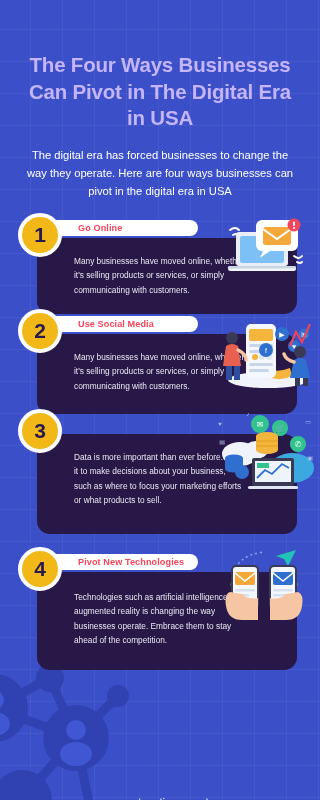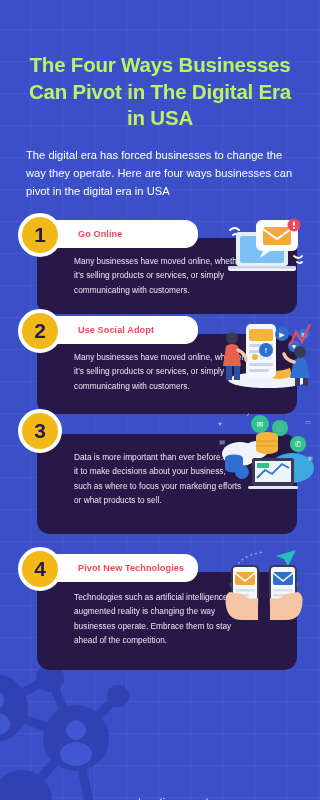--- a/index.html
+++ b/index.html
@@ -25,34 +25,34 @@
   .net-watermark {
     position: absolute; left: -28px; bottom: -10px;
     width: 210px; height: 150px;
     z-index: 1; opacity: .85;
   }
 
   .page { position: relative; z-index: 3; width: 320px; height: 800px; }
 
   
   .title {
-    color: #bef264;
+    color: #c4b5fd;
     font-size: 20.5px;
     font-weight: bold;
     line-height: 1.30;
     text-align: center;
     letter-spacing: -0.2px;
     padding: 0 22px;
     margin-top: 52px;
   }
   .subtitle {
     color: #ffffff;
     font-size: 11.2px;
     line-height: 1.62;
-    text-align: left;
+    text-align: center;
     padding: 0 26px;
     margin-top: 14px;
   }
 
   
   .cards { position: relative; margin-top: 20px; }
   .card { position: relative; height: 100px; }
   .card.c1 { height: 96px; }
   .card.c2 { height: 100px; }
   .card.c3 { height: 120px; }
@@ -60,21 +60,21 @@
 
   .card-body {
     position: absolute;
     left: 37px; right: 23px; top: 18px; bottom: 2px;
     background: #271847;
     border-radius: 13px;
     z-index: 1;
   }
   .card-head {
     position: absolute;
-    left: 30px; top: 0; width: 168px; height: 28px;
+    left: 30px; top: 0; width: 168px; height: 16px;
     background: #ffffff;
     border-radius: 13px;
     z-index: 3;
     display: flex; align-items: center;
   }
   .card-title {
     color: #f4455a;
     font-size: 9.1px;
     font-weight: bold;
     margin-left: 48px;
@@ -190,21 +190,21 @@
           <circle cx="76" cy="9" r="6.5" fill="#f4455a"></circle>
           <rect x="75" y="5.5" width="2" height="4.5" rx="1" fill="#ffffff"></rect>
           <circle cx="76" cy="12" r="1.1" fill="#ffffff"></circle>
         </g>
       </svg>
     </div>
 
     <div class="card c2">
       <div class="card-body"></div>
       <div class="card-head">
-        <span class="card-title">Use Social Adopt</span>
+        <span class="card-title">Use Social Media</span>
       </div>
       <div class="badge">2</div>
       <div class="card-text">Many businesses have moved online, whether it's selling products or services, or simply communicating with customers.</div>
 
       <svg class="illus i2" viewBox="0 0 98 74">
         <ellipse cx="52" cy="64" rx="40" ry="8" fill="#f0f4fa"></ellipse>
         <path d="M40 44 q14 16 34 8 l2 8 q-20 10 -38 -10 z" fill="#f4b53c"></path>
         <rect x="30" y="8" width="30" height="54" rx="5" fill="#f4f7fc"></rect>
         <rect x="33" y="13" width="24" height="12" rx="2" fill="#f4b53c"></rect>
         <rect x="33" y="28" width="24" height="3" rx="1.5" fill="#c9d6ea"></rect>

